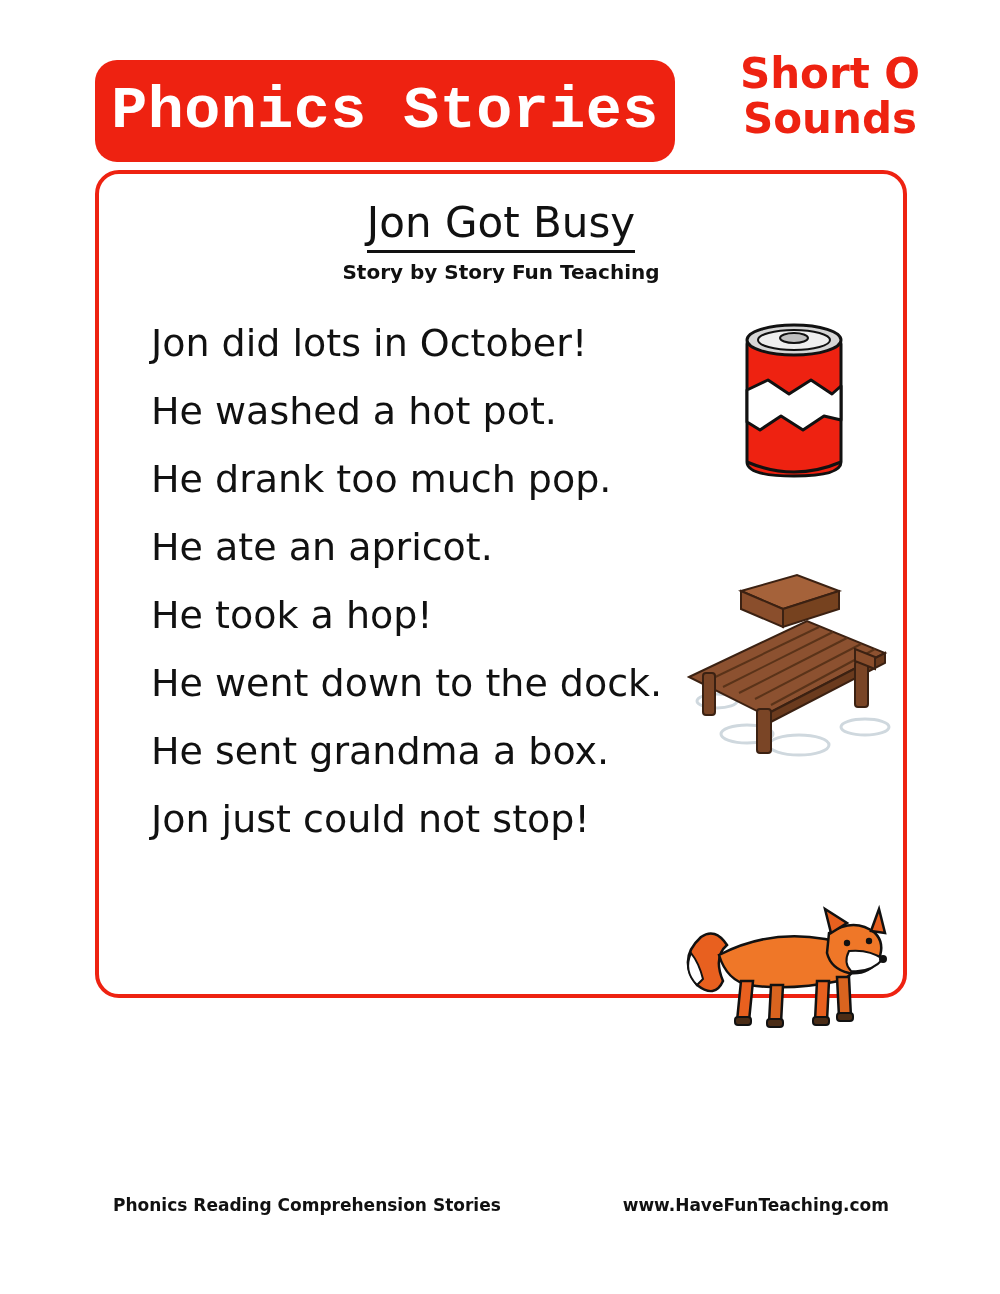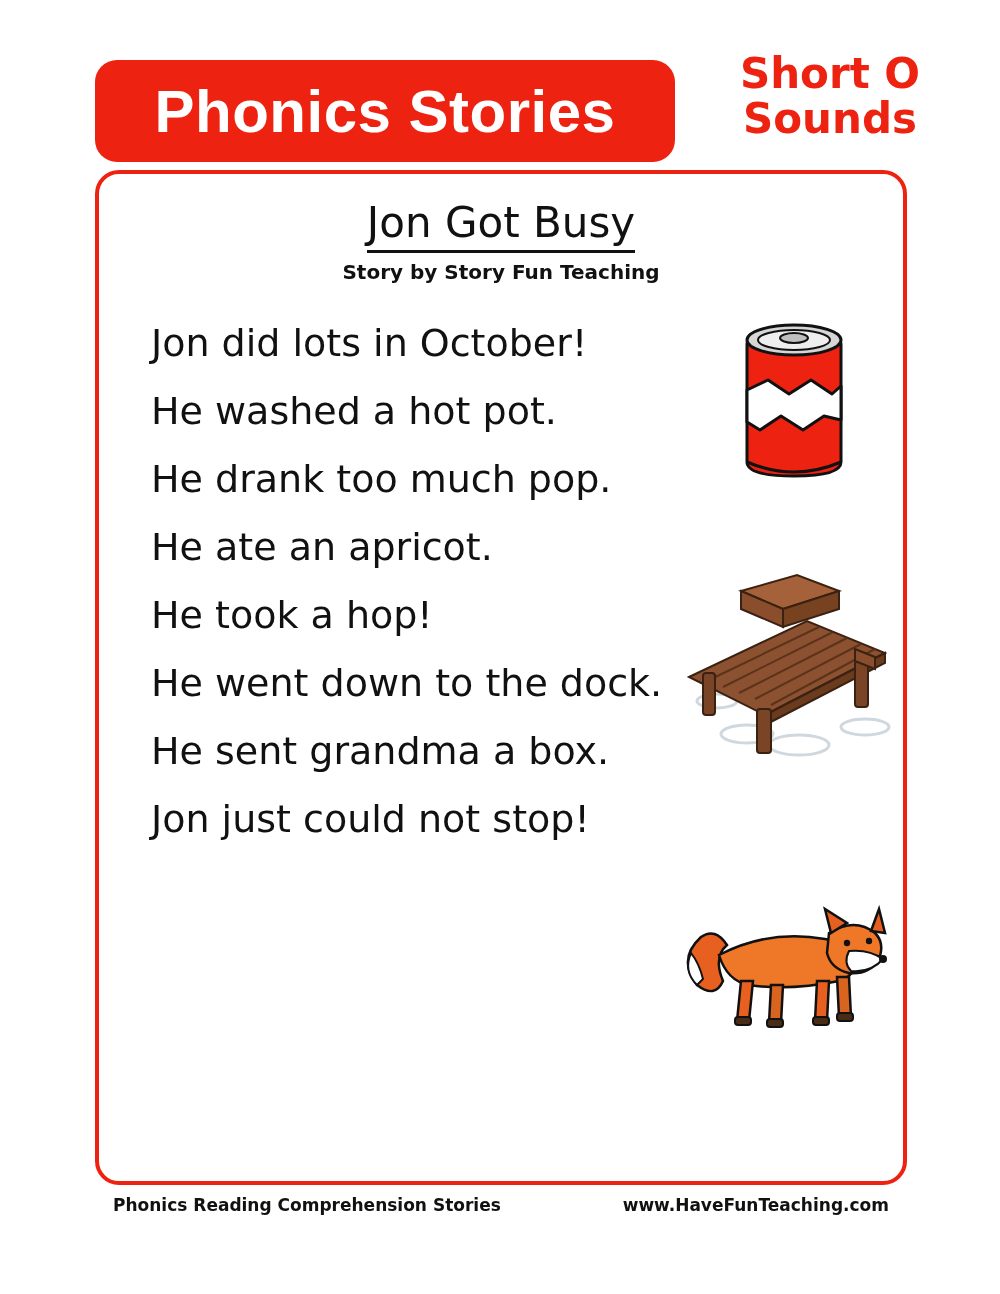--- a/index.html
+++ b/index.html
@@ -33,21 +33,21 @@
     border-radius: 22px;
     display: flex;
     align-items: center;
     justify-content: center;
   }
   .banner-text {
     color: #ffffff;
     font-size: 60px;
     font-weight: bold;
     letter-spacing: 0.5px;
-    font-family: Liberation Sans, sans-serif;
+    font-family: Liberation Mono, monospace;
     white-space: nowrap;
   }
   .subject {
     position: absolute;
     left: 690px;
     top: 0px;
     width: 280px;
     text-align: center;
     color: #ee2211;
     font-size: 42px;
@@ -55,21 +55,21 @@
     line-height: 1.06;
     font-family: "DejaVu Sans", sans-serif;
   }
 
   
   .sheet {
     position: absolute;
     left: 95px;
     top: 170px;
     width: 812px;
-    height: 1015px;
+    height: 828px;
     border: 4px solid #ee2211;
     border-radius: 24px;
     background: #ffffff;
     box-sizing: border-box;
   }
 
   .title {
     position: absolute;
     left: 0;
     top: 24px;

